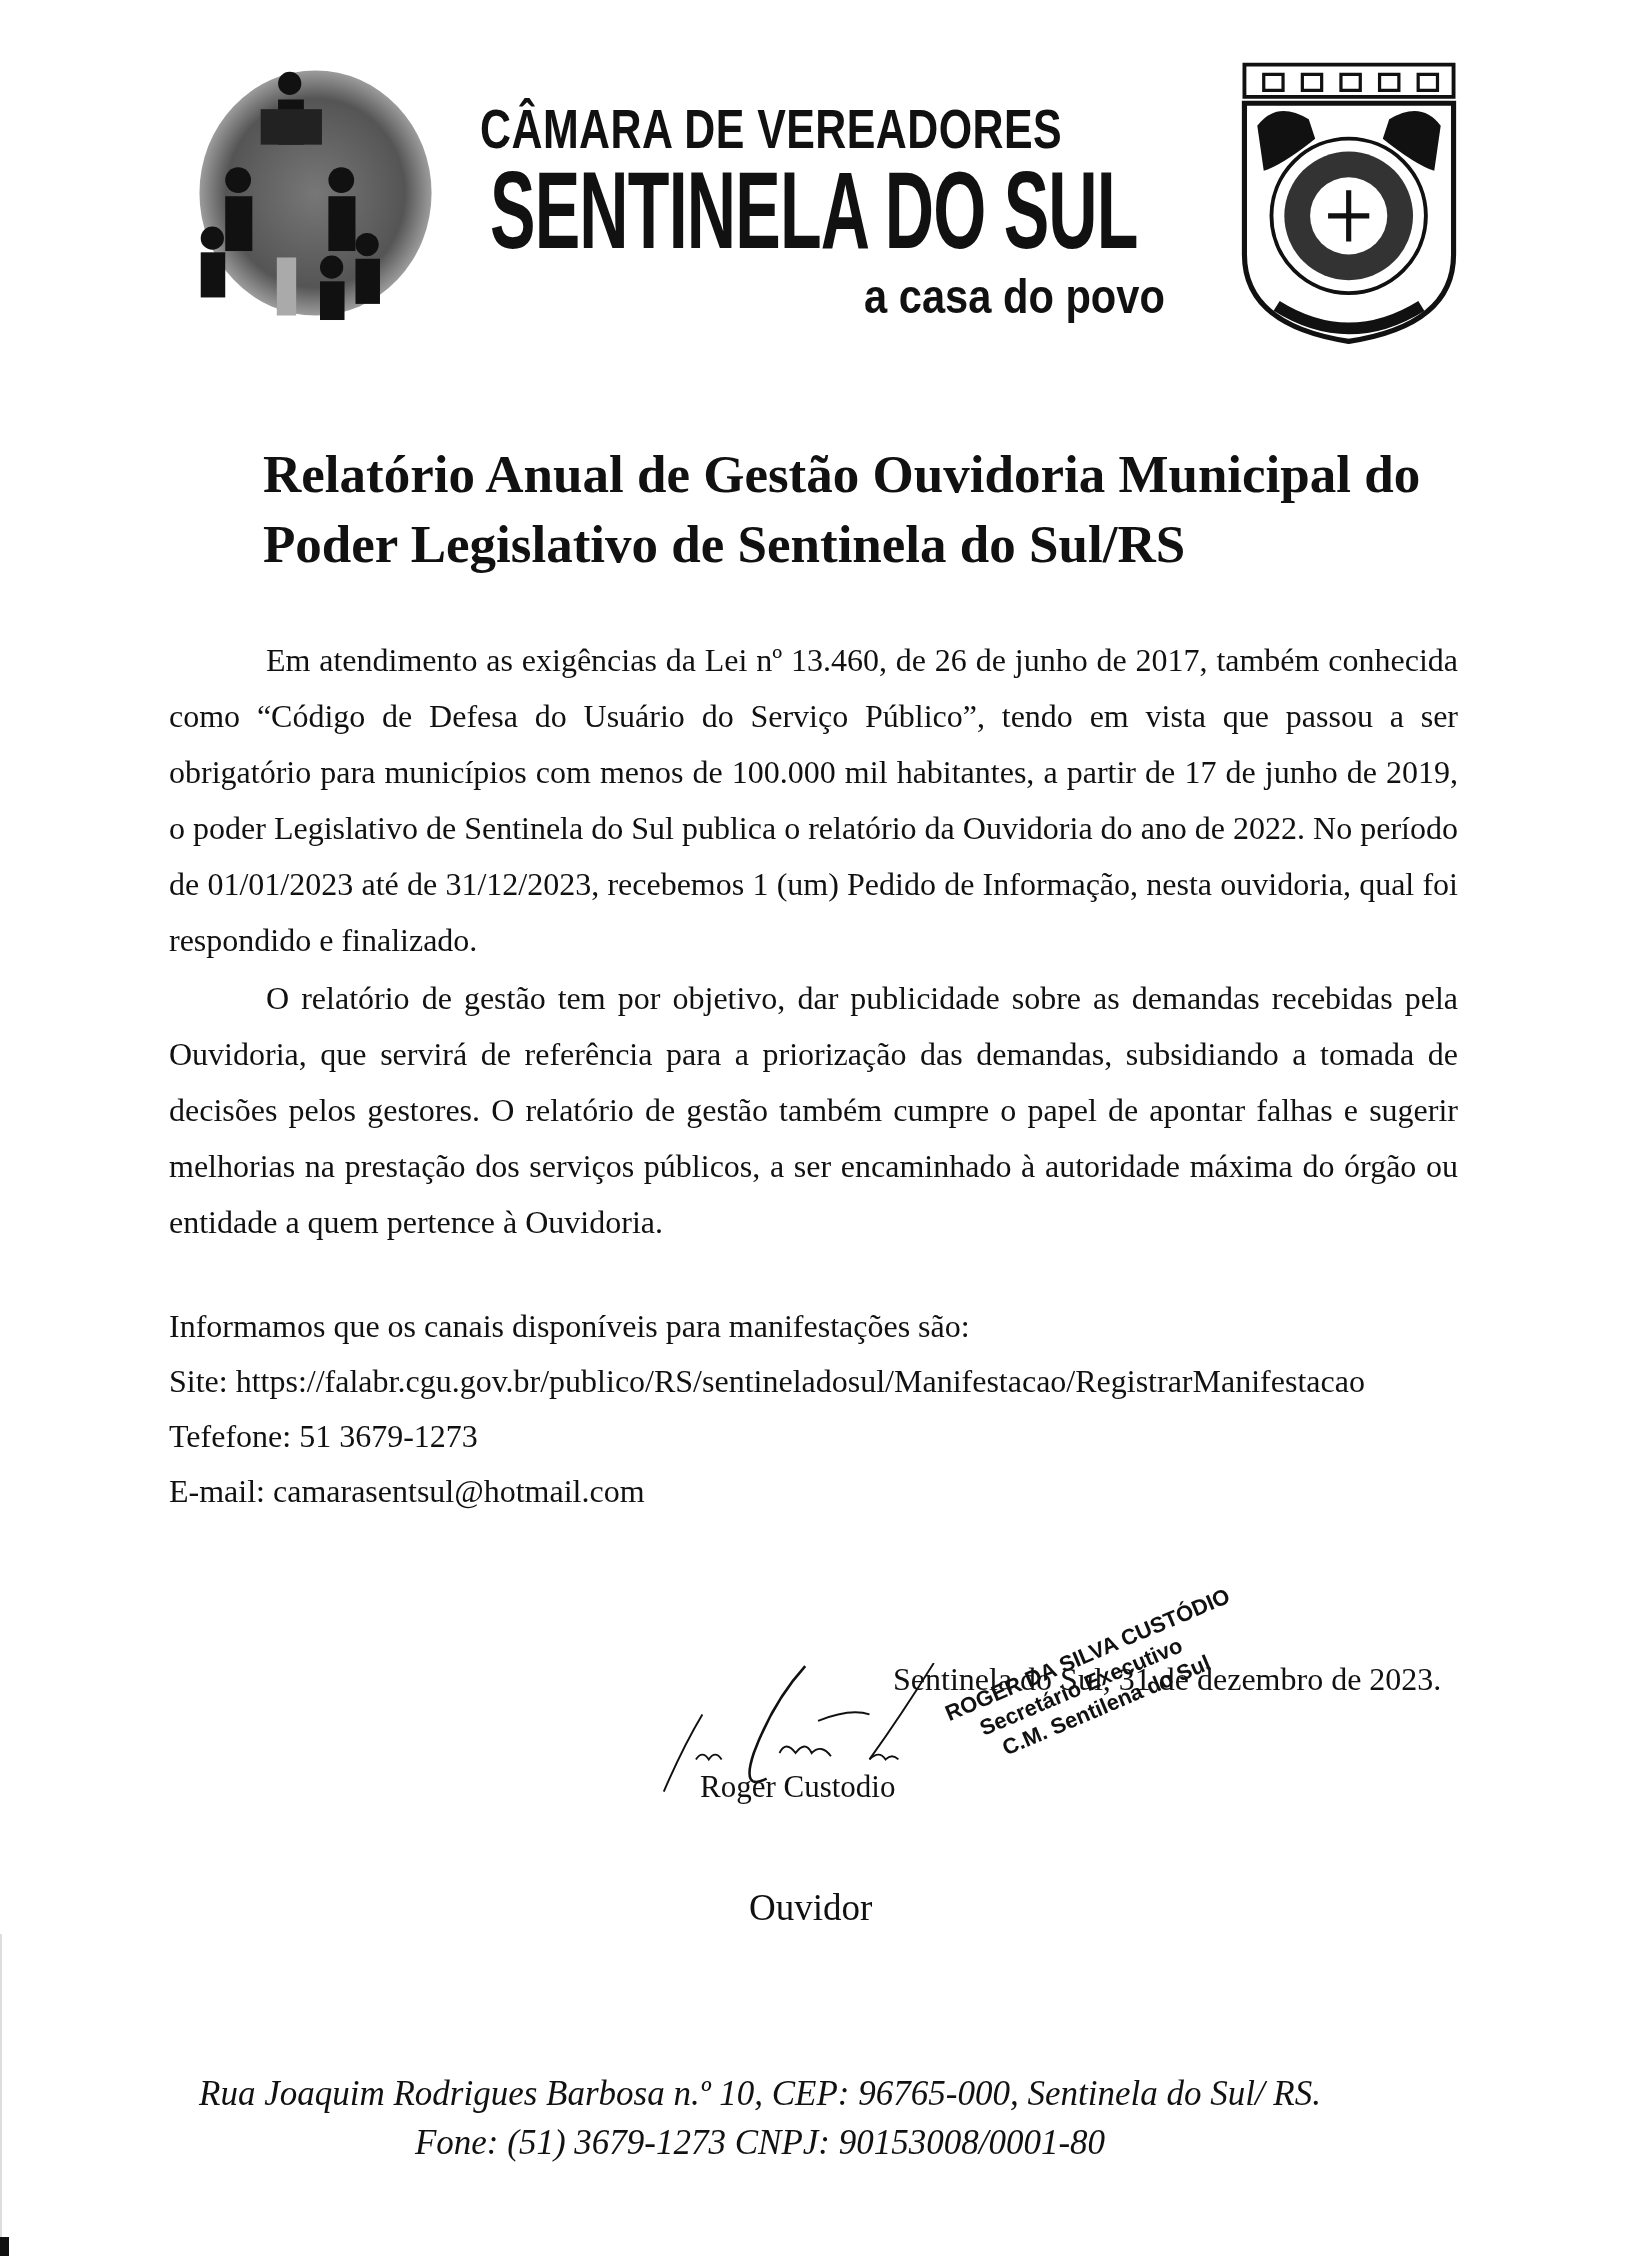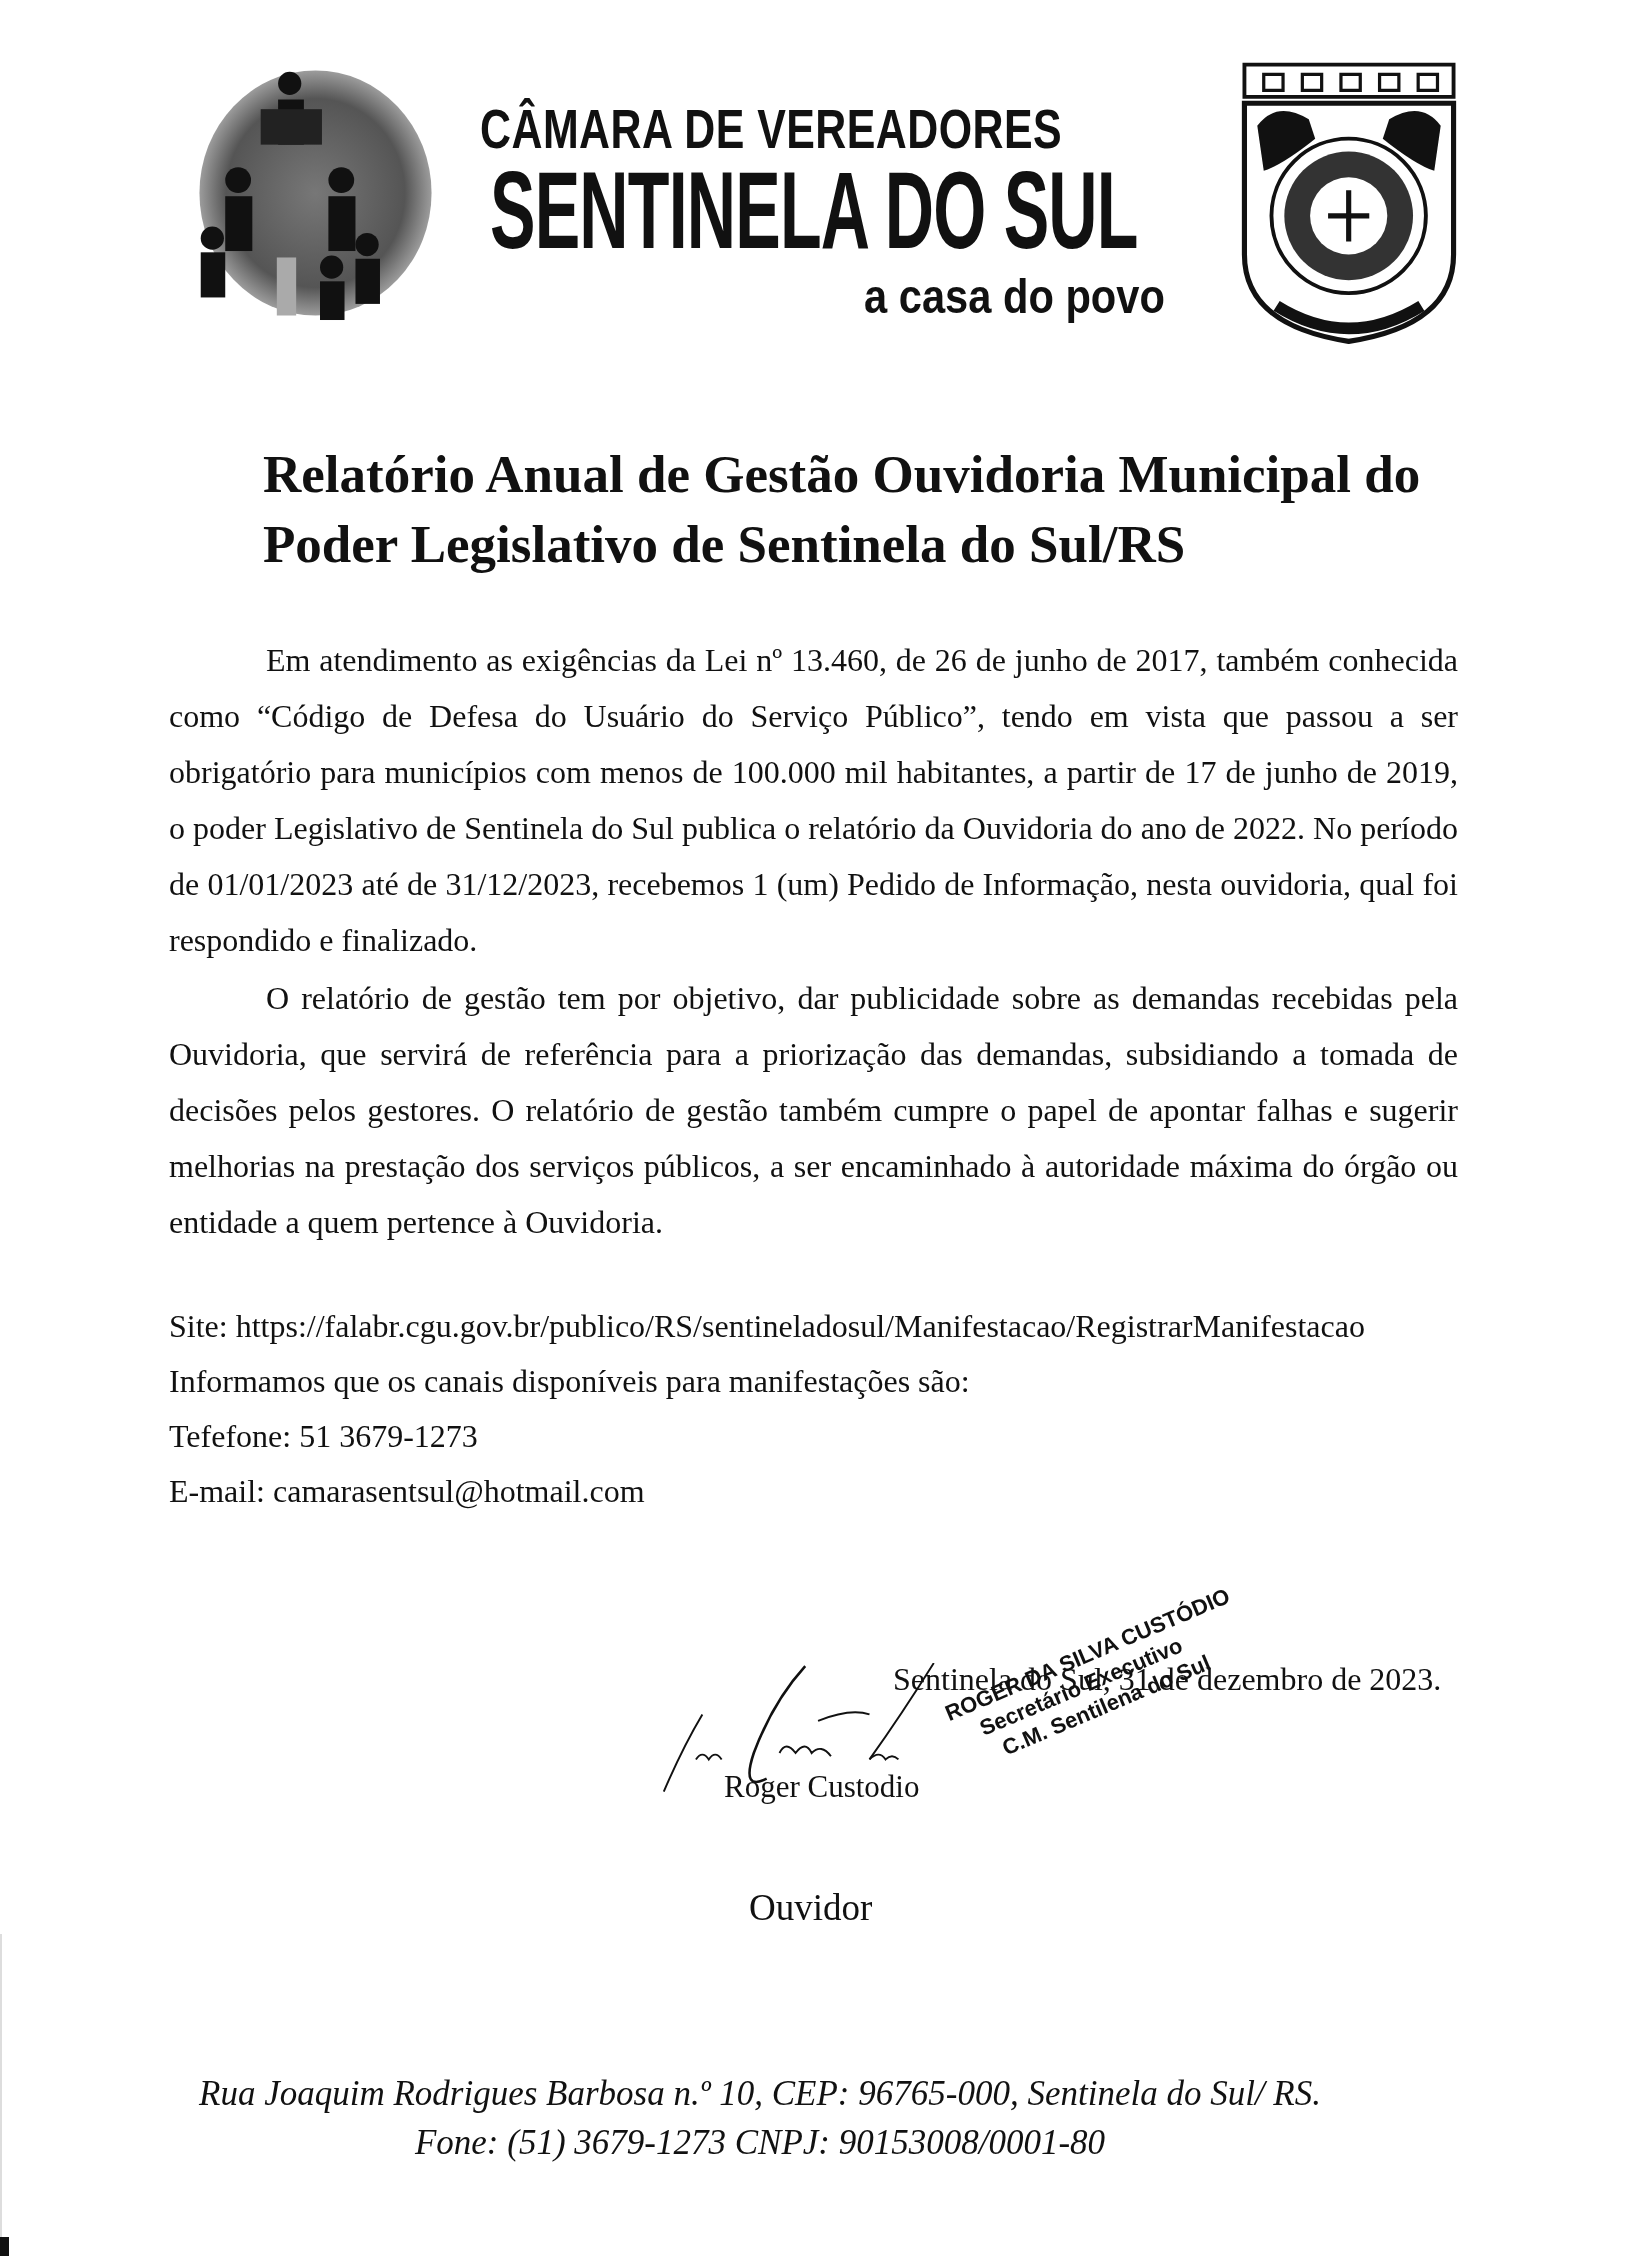--- a/index.html
+++ b/index.html
@@ -23,21 +23,21 @@
   
   .body-text { left: 169px; width: 1289px; font-size: 32px; line-height: 56px; text-align: justify; }
   .para1 { top: 632px; text-indent: 97px; }
   .para2 { top: 970px; text-indent: 97px; }
 
   .contacts { left: 169px; top: 1299px; font-size: 32px; line-height: 55px; }
   .contacts div { white-space: nowrap; }
 
   .date-line { left: 893px; top: 1661px; font-size: 32px; white-space: nowrap; }
   .signature { left: 657px; top: 1663px; width: 335px; height: 135px; }
-  .sig-name { left: 724px; top: 1769px; font-size: 31px; white-space: nowrap; }
+  .sig-name { left: 700px; top: 1769px; font-size: 31px; white-space: nowrap; }
   .sig-role { left: 749px; top: 1886px; font-size: 37px; white-space: nowrap; text-align: center; }
 
   .stamp { left: 941px; top: 1702px; transform: rotate(-23deg); transform-origin: left top;
            font-family: "Liberation Sans", sans-serif; font-weight: bold; font-size: 22px; line-height: 27px; white-space: nowrap; }
   .stamp .s2 { padding-left: 26px; }
   .stamp .s3 { padding-left: 39px; }
 
   .footer { left: 0; width: 1520px; text-align: center; font-style: italic; font-size: 35px; line-height: 49px; }
   .footer1 { top: 2069px; }
   .footer2 { top: 2118px; }
@@ -92,22 +92,22 @@
   <path d="M172 200 v80 M140 240 h64" stroke="#111" stroke-width="8"></path>
   <path d="M60 380 Q172 450 285 380" fill="none" stroke="#111" stroke-width="18"></path>
 </svg>
 
 <div class="abs doc-title">Relatório Anual de Gestão Ouvidoria Municipal do Poder Legislativo de Sentinela do Sul/RS</div>
 
 <div class="abs body-text para1">Em atendimento as exigências da Lei nº 13.460, de 26 de junho de 2017, também conhecida como “Código de Defesa do Usuário do Serviço Público”, tendo em vista que passou a ser obrigatório para municípios com menos de 100.000 mil habitantes, a partir de 17 de junho de 2019, o poder Legislativo de Sentinela do Sul publica o relatório da Ouvidoria do ano de 2022. No período de 01/01/2023 até de 31/12/2023, recebemos 1 (um) Pedido de Informação, nesta ouvidoria, qual foi respondido e finalizado.</div>
 <div class="abs body-text para2">O relatório de gestão tem por objetivo, dar publicidade sobre as demandas recebidas pela Ouvidoria, que servirá de referência para a priorização das demandas, subsidiando a tomada de decisões pelos gestores. O relatório de gestão também cumpre o papel de apontar falhas e sugerir melhorias na prestação dos serviços públicos, a ser encaminhado à autoridade máxima do órgão ou entidade a quem pertence à Ouvidoria.</div>
 
 <div class="abs contacts">
+  <div>Informamos que os canais disponíveis para manifestações são:</div>
   <div>Site: https://falabr.cgu.gov.br/publico/RS/sentineladosul/Manifestacao/RegistrarManifestacao</div>
-  <div>Informamos que os canais disponíveis para manifestações são:</div>
   <div>Tefefone: 51 3679-1273</div>
   <div>E-mail: camarasentsul@hotmail.com</div>
 </div>
 
 <div class="abs date-line">Sentinela do Sul, 31 de dezembro de 2023.</div>
 
 <svg class="abs signature" viewBox="0 0 520 210">
   <path d="M10 200 Q40 130 70 80" stroke="#111" stroke-width="3" fill="none"></path>
   <path d="M60 150 q10 -15 20 0 q10 -15 20 0" stroke="#111" stroke-width="3" fill="none"></path>
   <path d="M230 5 Q180 60 150 140 Q130 200 170 180" stroke="#111" stroke-width="4" fill="none"></path>

